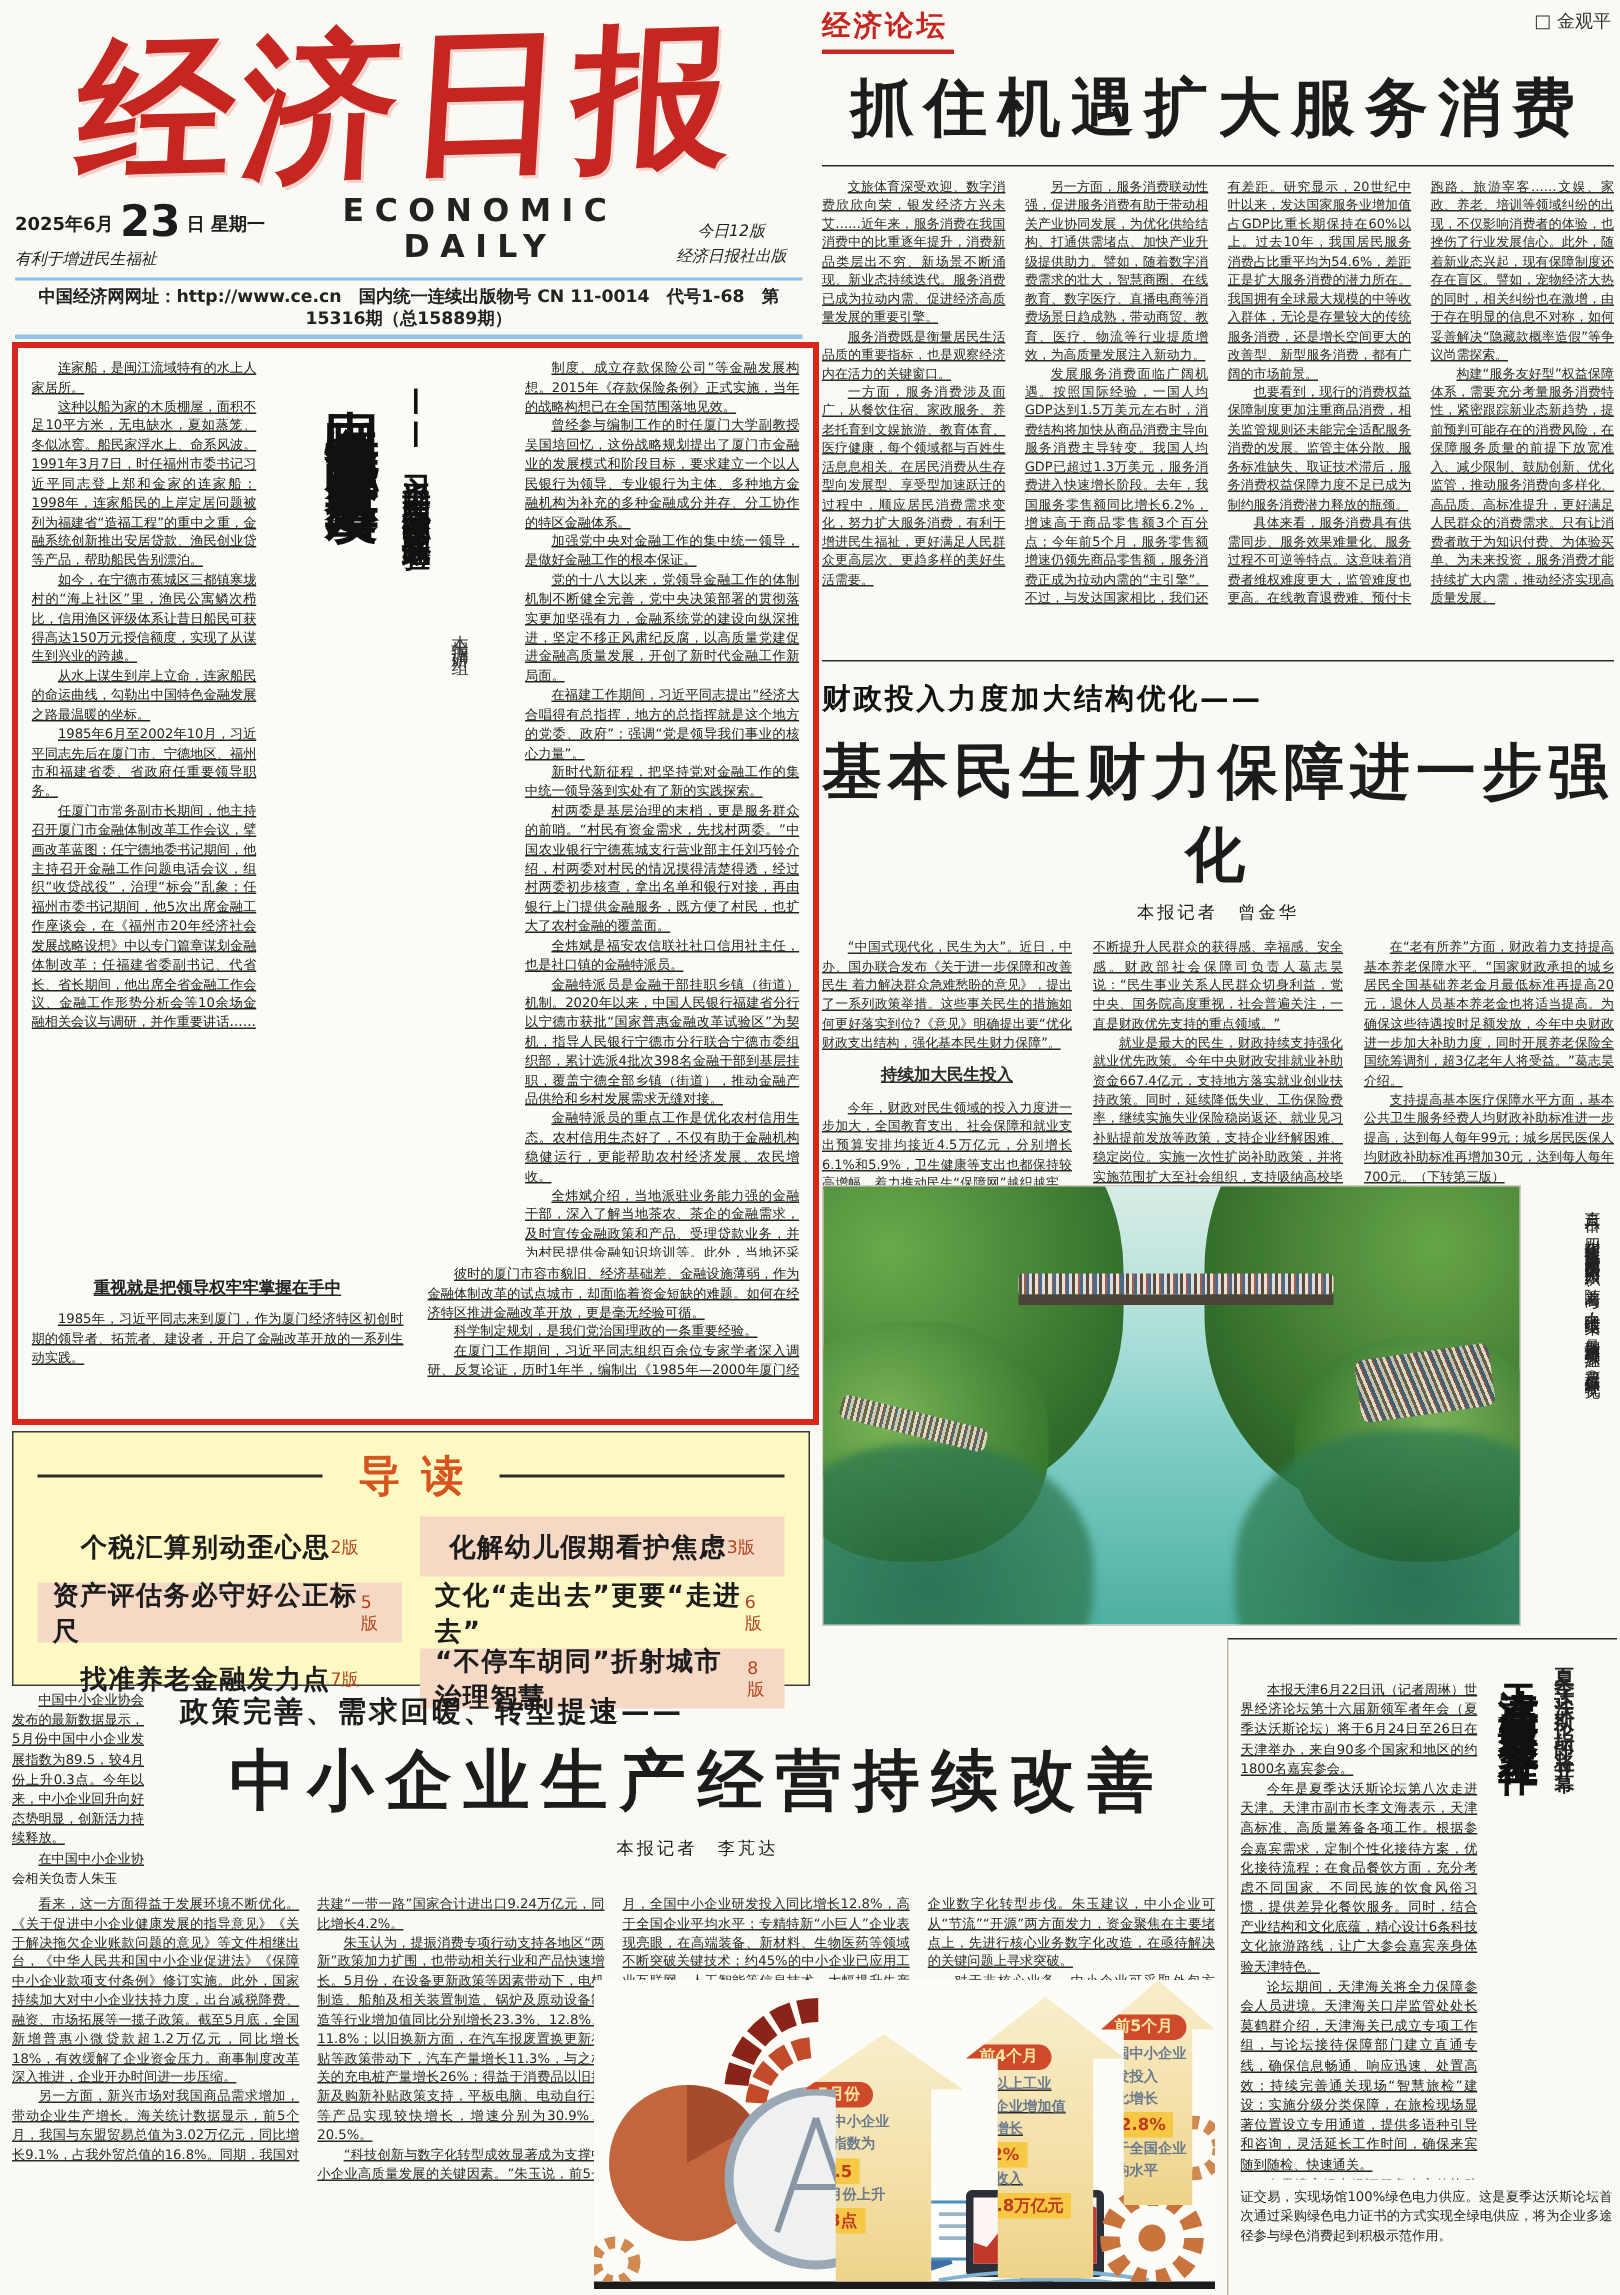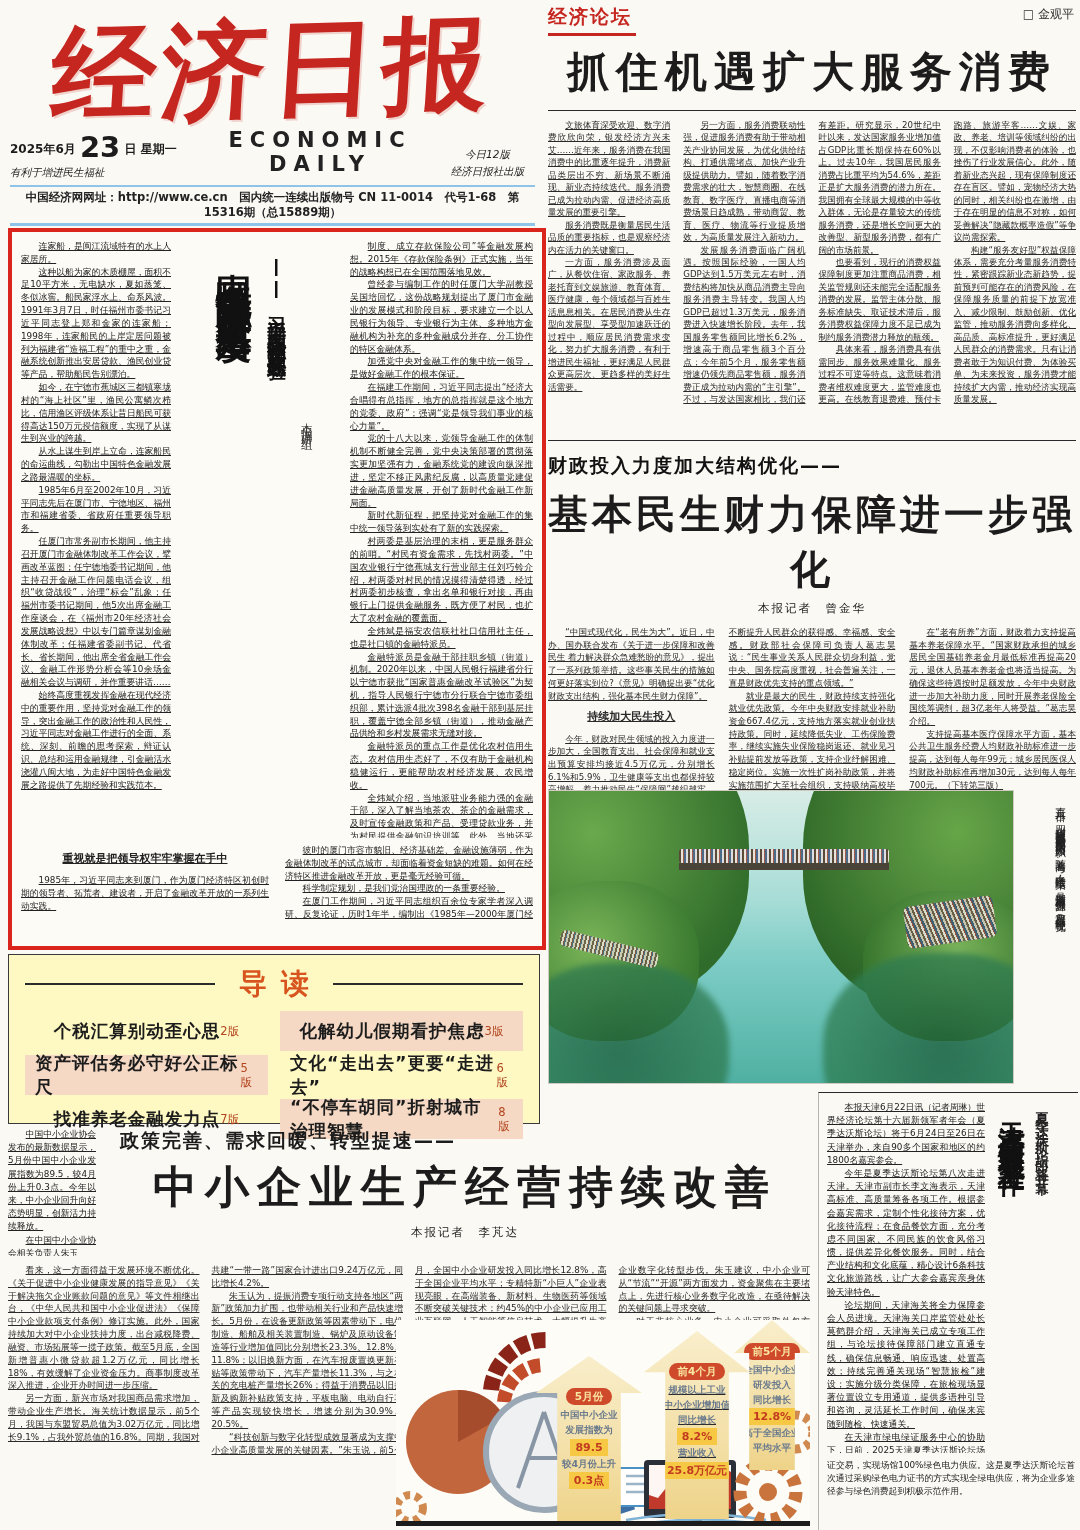--- a/index.html
+++ b/index.html
@@ -108,37 +108,37 @@
   .sme-kicker { font-size:19px; font-weight:bold; letter-spacing:2px; }
   .sme-headline { font-size:44px; font-weight:900; letter-spacing:8px; text-align:center; margin-top:4px; }
   .sme-byline { text-align:center; font-size:11.5px; margin-top:8px; letter-spacing:2px; }
   .sme-body { position:relative; margin-top:8px; height:262px; overflow:hidden;
     column-count:4; column-gap:12px; font-size:8.8px; line-height:1.46; color:#2a2a2a; }
 
   
   #infog { position:absolute; left:388px; top:56px; width:414px; height:206px;
     background:#fdfcf7; border-bottom:5px solid #1c1c1c; overflow:hidden; }
   .ig-decor { position:absolute; left:0; top:0; }
-  .arrow { position:absolute; width:106px; text-align:center;
+  .arrow { position:absolute; width:106px; text-align:left;
     background:linear-gradient(180deg,#f9eecb 0%,#f3dfa6 60%,#eed389 100%);
     clip-path:polygon(50% 0,100% 22%,80% 22%,80% 100%,20% 100%,20% 22%,0 22%); }
   .arrow .inner { padding-top:30%; }
   .arrow-1 { left:140px; top:36px; height:168px; }
   .arrow-2 { left:248px; top:11px; height:188px;text-decoration:underline; }
   .arrow-3 { left:338px; top:0px; height:150px; width:76px; }
   .ig-badge { display:inline-block; background:#cf4a2a; color:#f9e6a0; font-size:10.5px; font-weight:bold;
     border-radius:9px; padding:1px 9px; margin-bottom:3px; }
   .ig-row { font-size:9.5px; font-weight:bold; color:#6b7b8d; line-height:1.55; }
   .ig-row.hl { display:inline-block; background:#f6c844; color:#c23a1f; font-size:11px; padding:0 5px; margin:1px 0; }
 
   
   #tianjin { left:818px; top:1092px; width:260px; height:438px; border-top:1.5px solid #2a2a2a;
     border-left:1px solid #b9b4aa; padding:8px 0 0 8px; }
   .tj-main { display:flex; height:352px; overflow:hidden; }
-  .tj-body { width:158px; font-size:8.8px; line-height:1.5; color:#222; overflow:hidden; }
+  .tj-body { width:158px; font-size:8.8px; line-height:1.5; color:#222; overflow:hidden;margin-top:20px; }
   .tj-headline { writing-mode:vertical-rl; font-size:27px; font-weight:900; letter-spacing:4px;
     line-height:1.2; margin-left:10px; color:#111; }
   .tj-kicker { writing-mode:vertical-rl; font-size:13.5px; font-weight:bold; letter-spacing:7px;
     margin-left:6px; color:#222; }
   .tj-closing { margin-top:6px; font-size:8.8px; line-height:1.5; color:#222; text-align:justify; width:248px; }
 </style>
 </head>
 <body>
 
 <div id="page">
@@ -182,33 +182,32 @@
 
   <div id="redbox" class="abs">
     <div class="rb-top">
       <div class="rb-col1 bodytext">
           <p>连家船，是闽江流域特有的水上人家居所。</p>
           <p>这种以船为家的木质棚屋，面积不足10平方米，无电缺水，夏如蒸笼、冬似冰窖。船民家浮水上、命系风波。1991年3月7日，时任福州市委书记习近平同志登上郑和金家的连家船；1998年，连家船民的上岸定居问题被列为福建省“造福工程”的重中之重，金融系统创新推出安居贷款、渔民创业贷等产品，帮助船民告别漂泊。</p>
           <p>如今，在宁德市蕉城区三都镇寒垅村的“海上社区”里，渔民公寓鳞次栉比，信用渔区评级体系让昔日船民可获得高达150万元授信额度，实现了从谋生到兴业的跨越。</p>
           <p>从水上谋生到岸上立命，连家船民的命运曲线，勾勒出中国特色金融发展之路最温暖的坐标。</p>
           <p>1985年6月至2002年10月，习近平同志先后在厦门市、宁德地区、福州市和福建省委、省政府任重要领导职务。</p>
           <p>任厦门市常务副市长期间，他主持召开厦门市金融体制改革工作会议，擘画改革蓝图；任宁德地委书记期间，他主持召开金融工作问题电话会议，组织“收贷战役”，治理“标会”乱象；任福州市委书记期间，他5次出席金融工作座谈会，在《福州市20年经济社会发展战略设想》中以专门篇章谋划金融体制改革；任福建省委副书记、代省长、省长期间，他出席全省金融工作会议、金融工作形势分析会等10余场金融相关会议与调研，并作重要讲话……</p>
-          <p>始终高度重视发挥金融在现代经济中的重要作用，坚持党对金融工作的领导，突出金融工作的政治性和人民性，习近平同志对金融工作进行的全面、系统、深刻、前瞻的思考探索，辩证认识、总结和运用金融规律，引金融活水浇灌八闽大地，为走好中国特色金融发展之路提供了先期经验和实践范本。</p>
         </div>
       <div class="rb-titleblock">
         <div class="rb-title">中国特色金融发展之路从这里出发</div>
         <div class="rb-subtitle">——习近平同志在闽金融论述和实践经验</div>
         <div class="rb-byline">本报调研组</div>
       </div>
       <div class="rb-col2 bodytext">
           <p>制度、成立存款保险公司”等金融发展构想。2015年《存款保险条例》正式实施，当年的战略构想已在全国范围落地见效。</p>
           <p>曾经参与编制工作的时任厦门大学副教授吴国培回忆，这份战略规划提出了厦门市金融业的发展模式和阶段目标，要求建立一个以人民银行为领导、专业银行为主体、多种地方金融机构为补充的多种金融成分并存、分工协作的特区金融体系。</p>
           <p>加强党中央对金融工作的集中统一领导，是做好金融工作的根本保证。</p>
+          <p>党的十八大以来，党领导金融工作的体制机制不断健全完善，党中央决策部署的贯彻落实更加坚强有力，金融系统党的建设向纵深推进，坚定不移正风肃纪反腐，以高质量党建促进金融高质量发展，开创了新时代金融工作新局面。</p>
           <p>在福建工作期间，习近平同志提出“经济大合唱得有总指挥，地方的总指挥就是这个地方的党委、政府”；强调“党是领导我们事业的核心力量”。</p>
-          <p>党的十八大以来，党领导金融工作的体制机制不断健全完善，党中央决策部署的贯彻落实更加坚强有力，金融系统党的建设向纵深推进，坚定不移正风肃纪反腐，以高质量党建促进金融高质量发展，开创了新时代金融工作新局面。</p>
           <p>新时代新征程，把坚持党对金融工作的集中统一领导落到实处有了新的实践探索。</p>
           <p>村两委是基层治理的末梢，更是服务群众的前哨。“村民有资金需求，先找村两委。”中国农业银行宁德蕉城支行营业部主任刘巧铃介绍，村两委对村民的情况摸得清楚得透，经过村两委初步核查，拿出名单和银行对接，再由银行上门提供金融服务，既方便了村民，也扩大了农村金融的覆盖面。</p>
           <p>全炜斌是福安农信联社社口信用社主任，也是社口镇的金融特派员。</p>
           <p>金融特派员是金融干部挂职乡镇（街道）机制。2020年以来，中国人民银行福建省分行以宁德市获批“国家普惠金融改革试验区”为契机，指导人民银行宁德市分行联合宁德市委组织部，累计选派4批次398名金融干部到基层挂职，覆盖宁德全部乡镇（街道），推动金融产品供给和乡村发展需求无缝对接。</p>
           <p>金融特派员的重点工作是优化农村信用生态。农村信用生态好了，不仅有助于金融机构稳健运行，更能帮助农村经济发展、农民增收。</p>
           <p>全炜斌介绍，当地派驻业务能力强的金融干部，深入了解当地茶农、茶企的金融需求，及时宣传金融政策和产品、受理贷款业务，并为村民提供金融知识培训等。此外，当地还采取“整村推进”模式，在挂职乡镇开展信用农户评定和金融信用村创建工作。</p>
         </div>
     </div>
     <div class="rb-bottom bodytext">
         <p class="subhead">重视就是把领导权牢牢掌握在手中</p>

